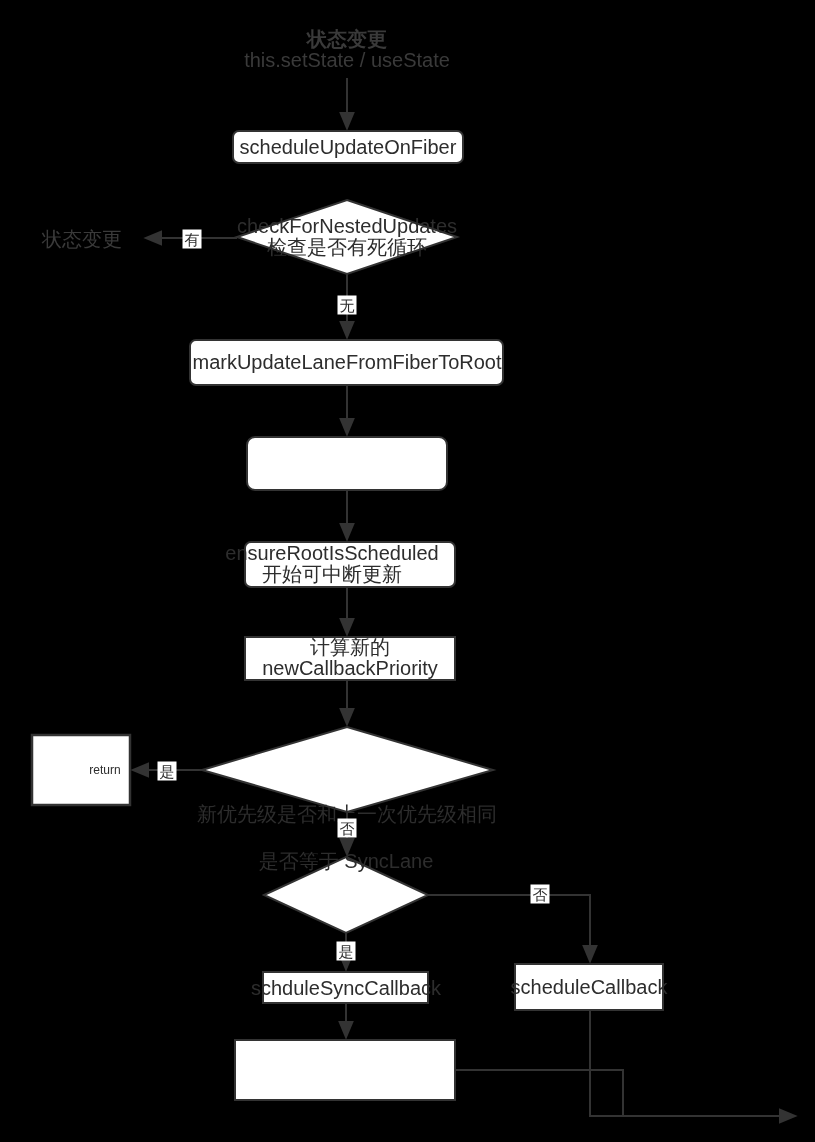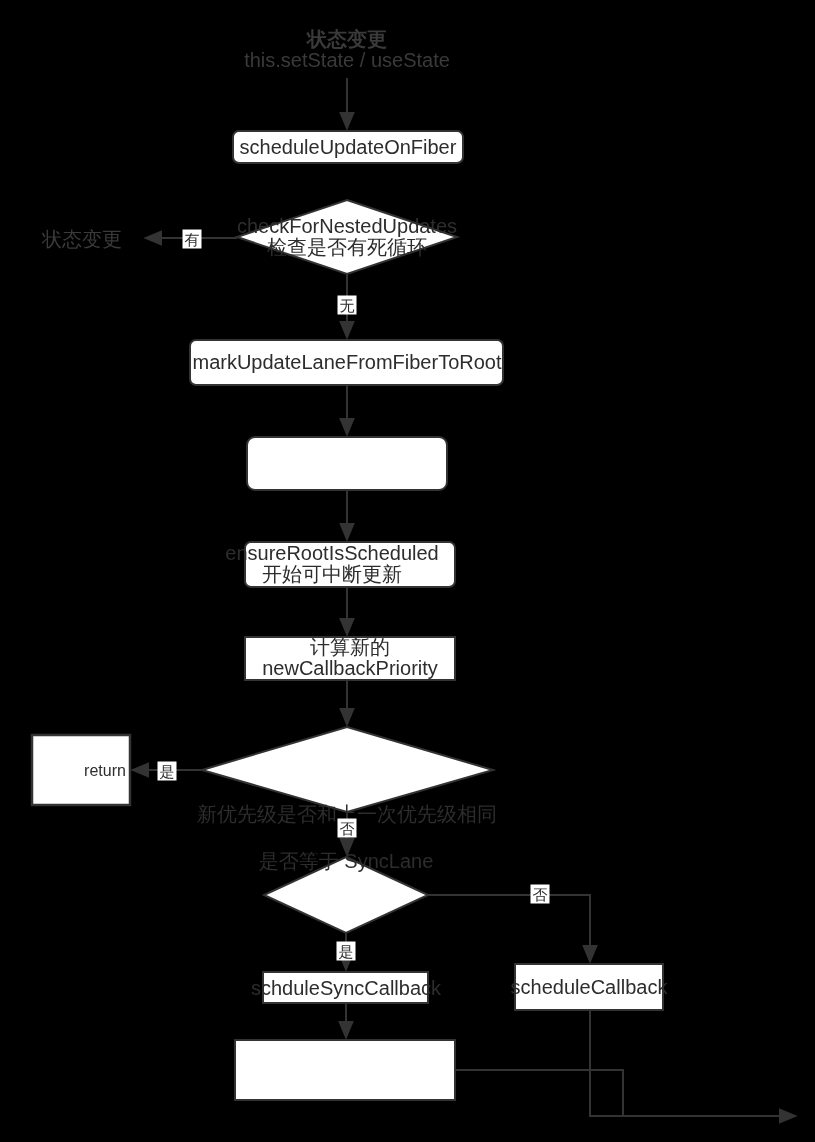--- a/index.html
+++ b/index.html
@@ -28,21 +28,21 @@
     font-size: 20px;
     line-height: 21px;
   }
   .lbl.outside {
     color: #3a3a3a;
   }
   .lbl.title-line1 {
     font-weight: bold;
   }
   .lbl.return-lbl {
-    font-size: 16px;
+    font-size: 12px;
     padding-left: 48px;
   }
   .chip {
     position: absolute;
     transform: translate(-50%, -50%);
     background: #ffffff;
     color: #2d2d2d;
     font-size: 15px;
     line-height: 17px;
     padding: 1px 2px;

